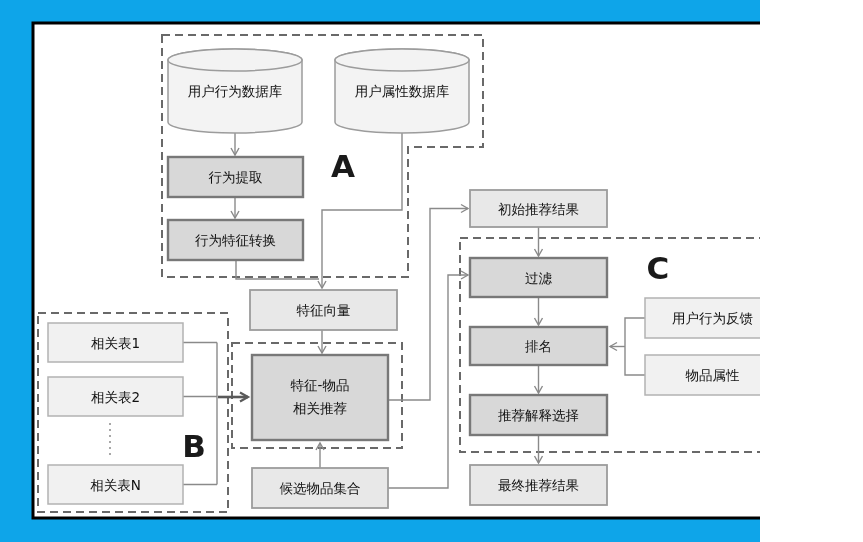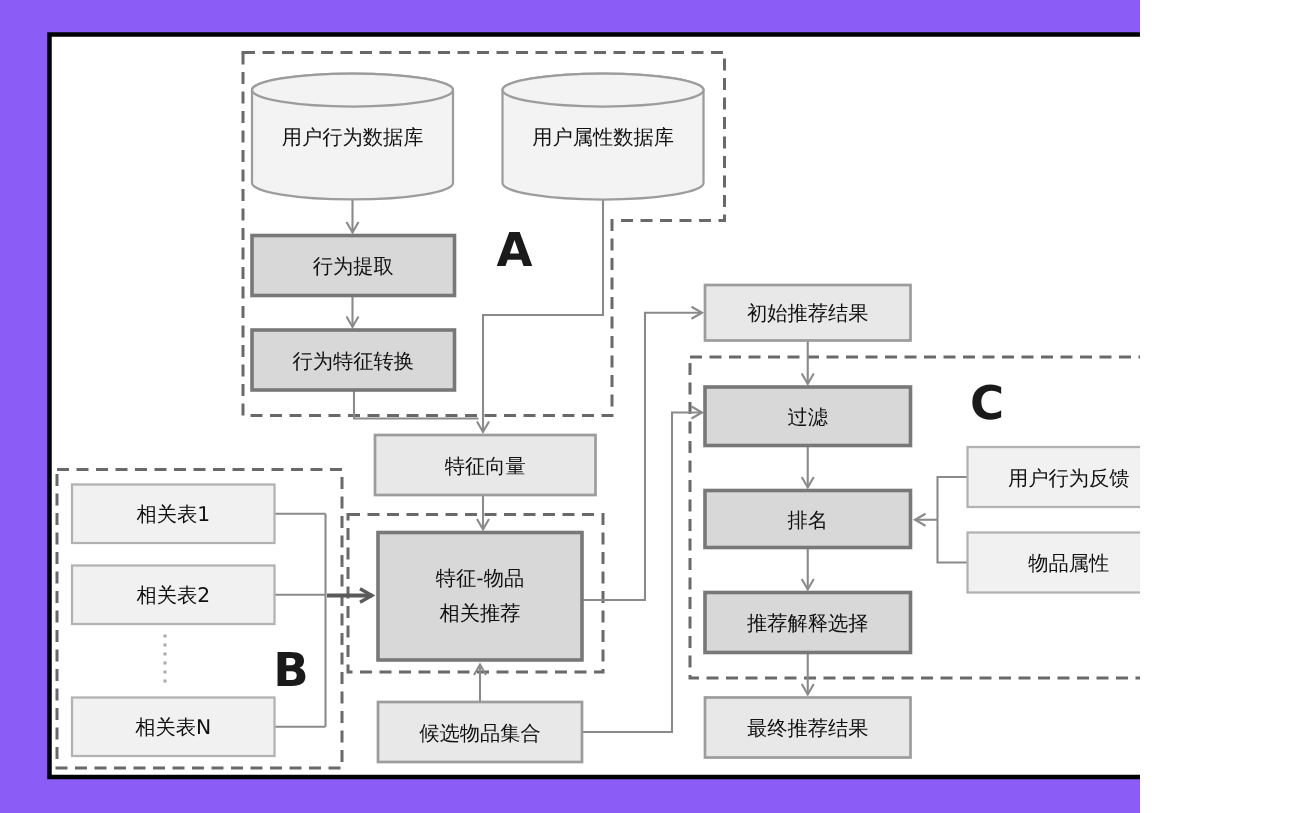--- a/index.html
+++ b/index.html
@@ -1,16 +1,16 @@
 <!DOCTYPE html>
 <html><head>
 <meta charset="utf-8">
 <style>
   html,body{margin:0;padding:0;background:#ffffff;}
-  .stage{position:relative;width:760px;height:542px;background:#8b5cf6;overflow:hidden;}
+  .stage{position:relative;width:760px;height:542px;background:#0ea5e9;overflow:hidden;}
   svg{position:absolute;left:0;top:0;}
   
   .box-dark{fill:#d8d8d8;stroke:#787878;stroke-width:2.4;}
   .box-mid{fill:#e8e8e8;stroke:#9c9c9c;stroke-width:1.8;}
   .box-light{fill:#f1f1f1;stroke:#b2b2b2;stroke-width:1.5;}
   .cyl{fill:#f3f3f3;stroke:#9c9c9c;stroke-width:1.5;}
   .dashed{fill:none;stroke:#696969;stroke-width:2;stroke-dasharray:8 5;}
   .edge{fill:none;stroke:#8a8a8a;stroke-width:1.4;}
   .edge-thick{fill:none;stroke:#5a5a5a;stroke-width:2.6;}
   .dots{fill:none;stroke:#a8a8a8;stroke-width:2;stroke-dasharray:2 4;}

